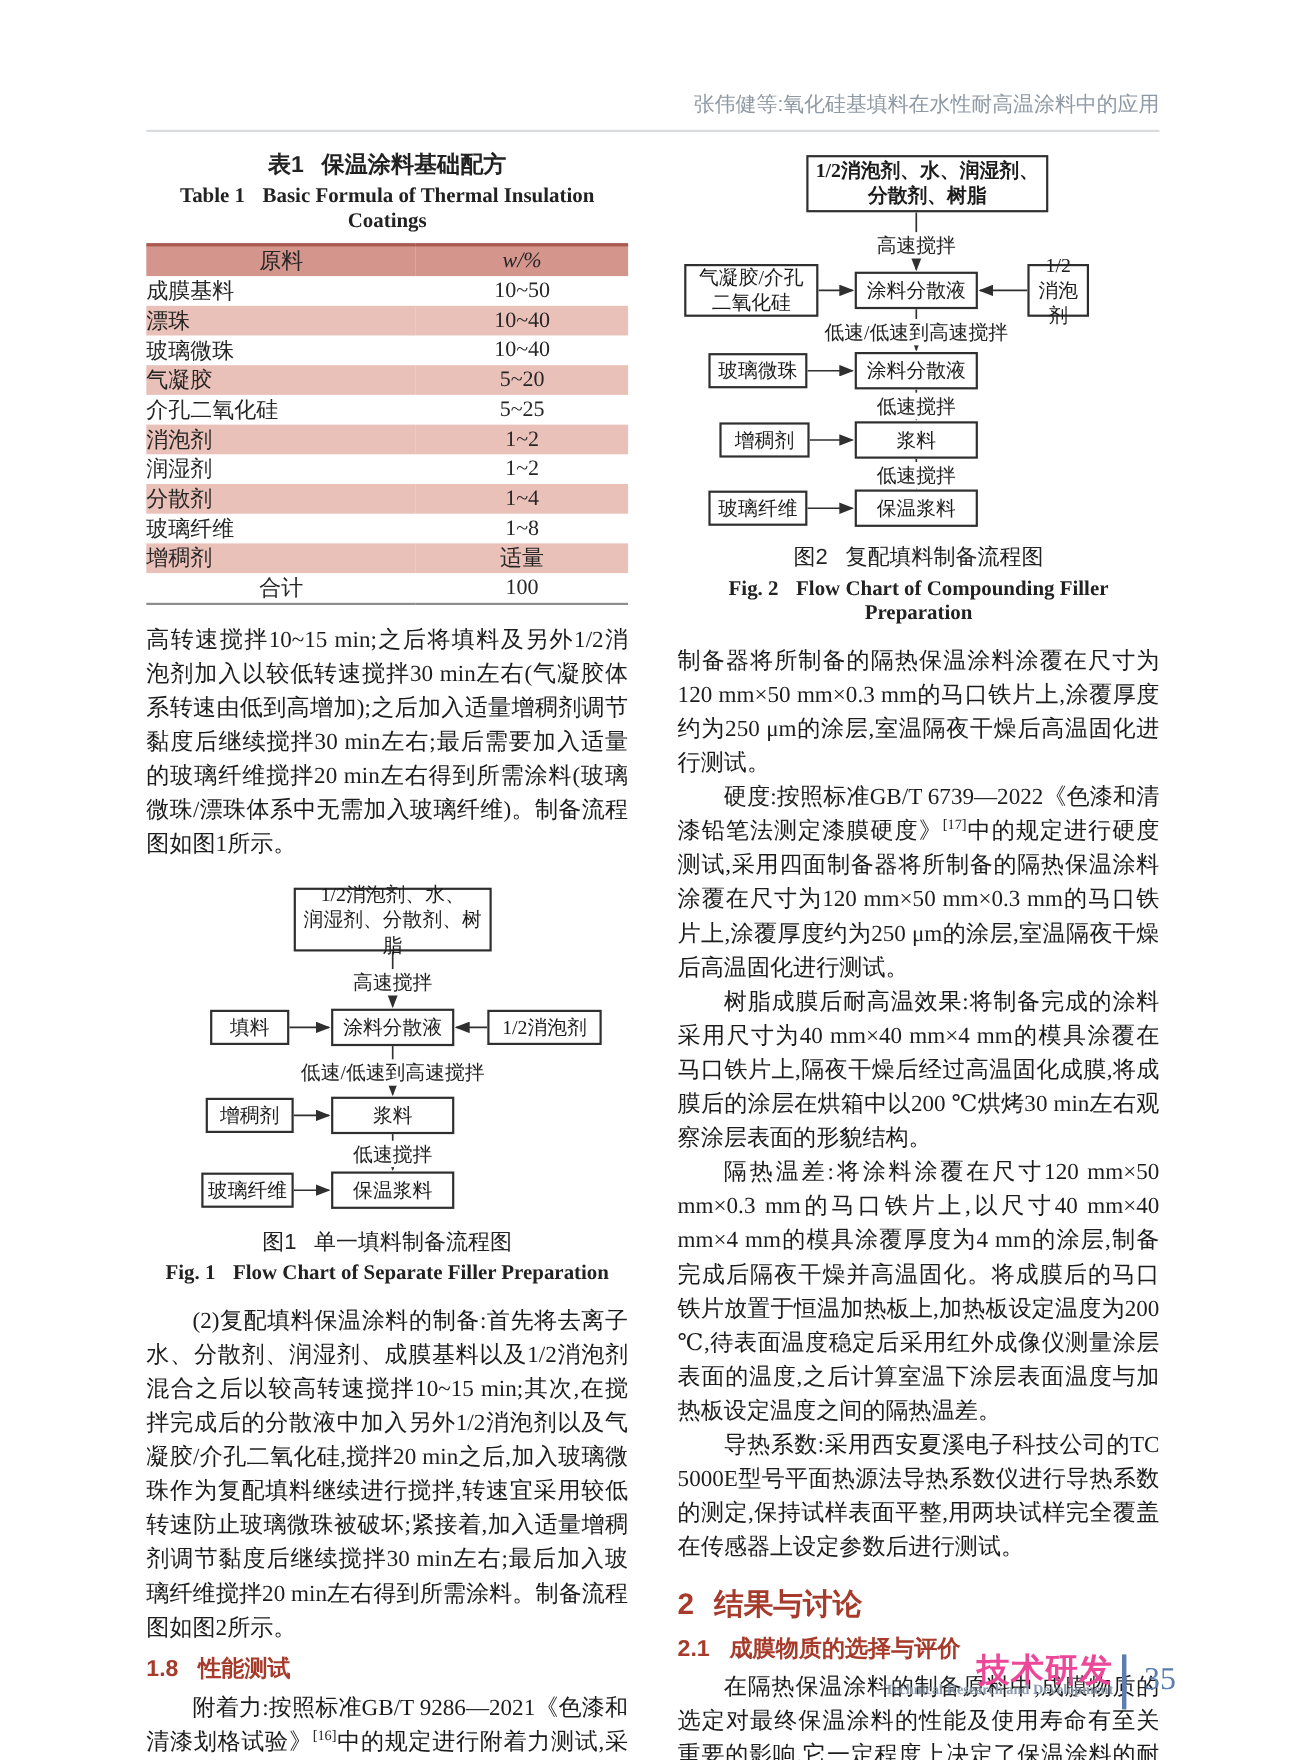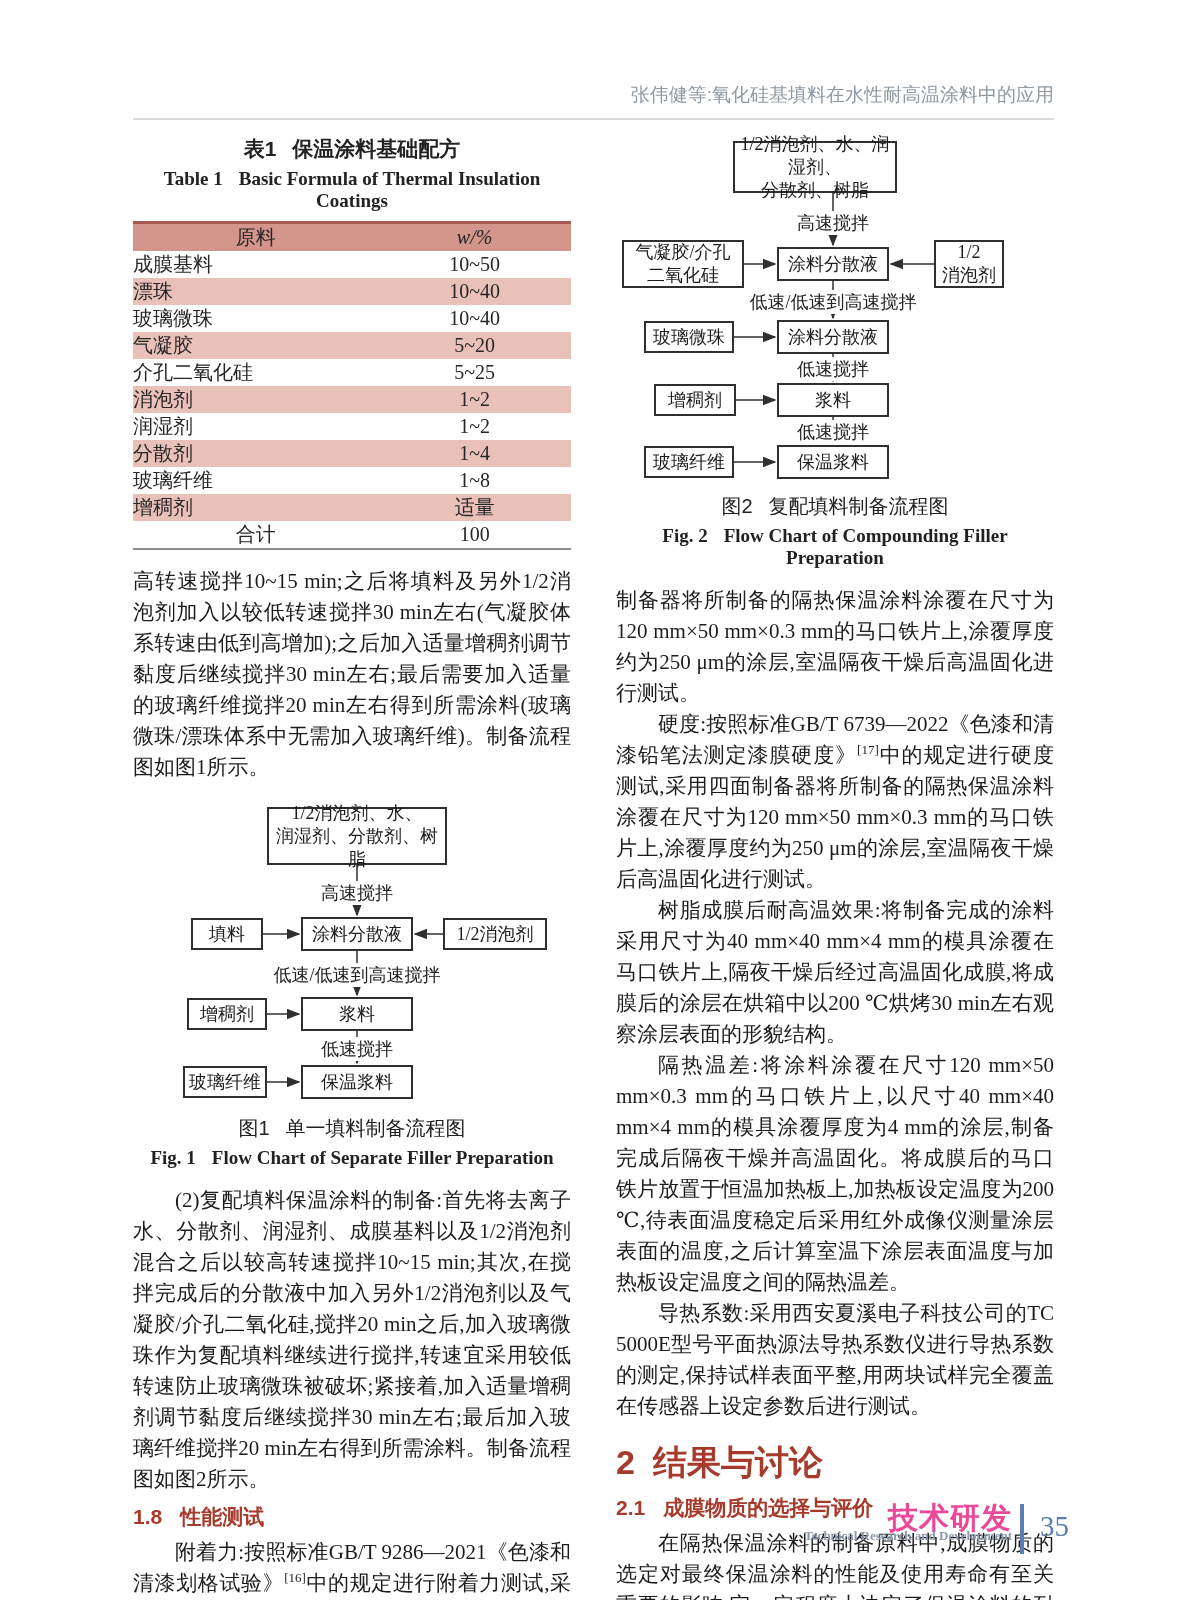--- a/index.html
+++ b/index.html
@@ -30,21 +30,21 @@
   td.center{text-align:center;padding-left:0;}
   
   .para{font-size:21px;line-height:31px;text-align:justify;margin:0;}
   .indent{text-indent:2em;}
   .mt16{margin-top:16px;}
   sup.ref{font-size:13px;line-height:0;}
   
   .h-sub{font-family:"Liberation Sans","DejaVu Sans",sans-serif;font-weight:bold;color:#a63a2b;
         font-size:21px;margin:8px 0 6px 0;}
   .h-main{font-family:"Liberation Sans","DejaVu Sans",sans-serif;font-weight:bold;color:#a63a2b;
-        font-size:34px;margin:18px 0 8px 0;}
+        font-size:27px;margin:18px 0 8px 0;}
   .h-num{margin-right:18px;}
   
   .fig{position:relative;width:438px;}
   .fig1{height:308px;margin-top:14px;}
   .fig2{height:348px;}
   .fig-svg{position:absolute;left:0;top:0;z-index:1;}
   .fnode{position:absolute;box-sizing:border-box;border:2px solid #2f2f2f;background:#fff;
         display:flex;flex-direction:column;align-items:center;justify-content:center;
         font-size:18px;line-height:23px;text-align:center;z-index:2;}
   .flabel{position:absolute;left:217px;transform:translateX(-50%);font-size:18px;background:#fff;
@@ -192,31 +192,31 @@
         <line x1="217" y1="58" x2="217" y2="110" stroke="#2f2f2f" stroke-width="1.5" marker-end="url(#arr2)"></line>
         <line x1="217" y1="146" x2="217" y2="183" stroke="#2f2f2f" stroke-width="1.5" marker-end="url(#arr2)"></line>
         <line x1="217" y1="219" x2="217" y2="246" stroke="#2f2f2f" stroke-width="1.5" marker-end="url(#arr2)"></line>
         <line x1="217" y1="282" x2="217" y2="308" stroke="#2f2f2f" stroke-width="1.5" marker-end="url(#arr2)"></line>
         <line x1="128" y1="129" x2="159" y2="129" stroke="#2f2f2f" stroke-width="1.5" marker-end="url(#arr2)"></line>
         <line x1="318" y1="129" x2="275" y2="129" stroke="#2f2f2f" stroke-width="1.5" marker-end="url(#arr2)"></line>
         <line x1="118" y1="202" x2="159" y2="202" stroke="#2f2f2f" stroke-width="1.5" marker-end="url(#arr2)"></line>
         <line x1="120" y1="265" x2="159" y2="265" stroke="#2f2f2f" stroke-width="1.5" marker-end="url(#arr2)"></line>
         <line x1="118" y1="327" x2="159" y2="327" stroke="#2f2f2f" stroke-width="1.5" marker-end="url(#arr2)"></line>
       </svg>
-      <div class="fnode" style="left:117px;top:6px;width:164px;height:52px;">
+      <div class="fnode" style="left:117px;top:6px;width:220px;height:52px;font-weight:bold;">
         <span>1/2消泡剂、水、润湿剂、</span>
         <span>分散剂、树脂</span>
       </div>
       <div class="flabel" style="top:76px;">高速搅拌</div>
       <div class="fnode" style="left:6px;top:105px;width:122px;height:48px;">
         <span>气凝胶/介孔</span>
         <span>二氧化硅</span>
       </div>
       <div class="fnode" style="left:161px;top:112px;width:112px;height:34px;">涂料分散液</div>
-      <div class="fnode" style="left:318px;top:105px;width:70px;height:48px;">
+      <div class="fnode" style="left:318px;top:105px;width:56px;height:48px;">
         <span>1/2</span>
         <span>消泡剂</span>
       </div>
       <div class="flabel" style="top:155px;">低速/低速到高速搅拌</div>
       <div class="fnode" style="left:28px;top:186px;width:90px;height:32px;">玻璃微珠</div>
       <div class="fnode" style="left:161px;top:185px;width:112px;height:34px;">涂料分散液</div>
       <div class="flabel" style="top:222px;">低速搅拌</div>
       <div class="fnode" style="left:38px;top:249px;width:82px;height:32px;">增稠剂</div>
       <div class="fnode" style="left:161px;top:248px;width:112px;height:34px;">浆料</div>
       <div class="flabel" style="top:285px;">低速搅拌</div>

